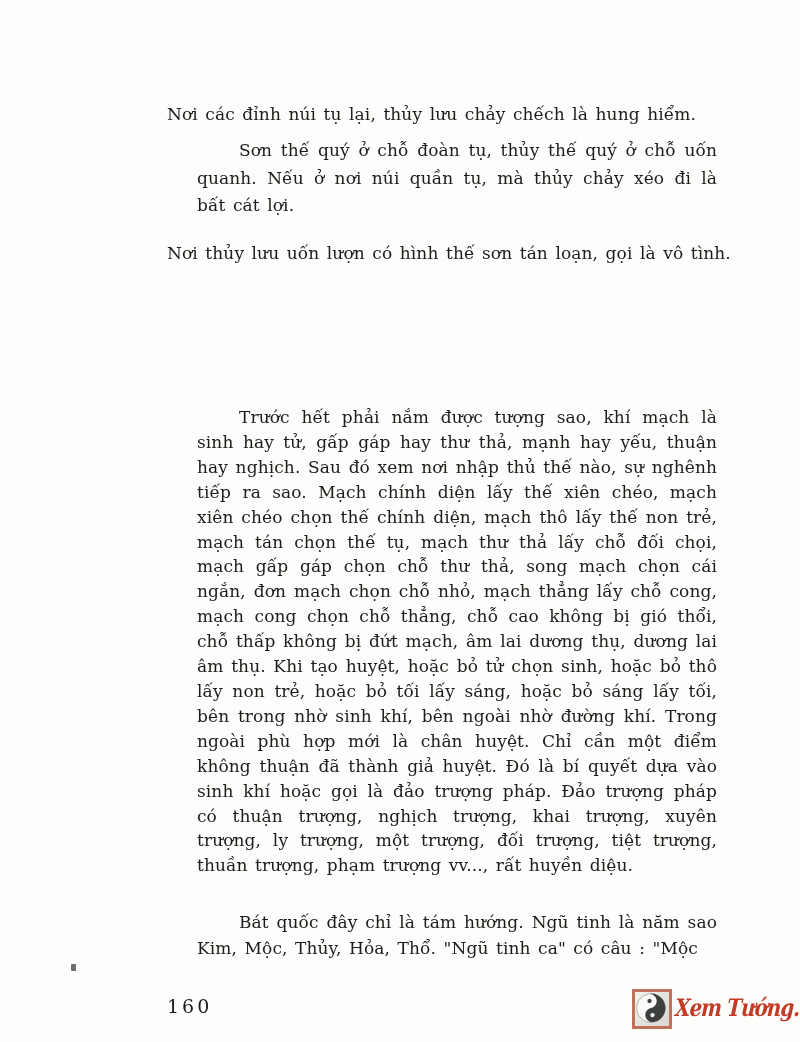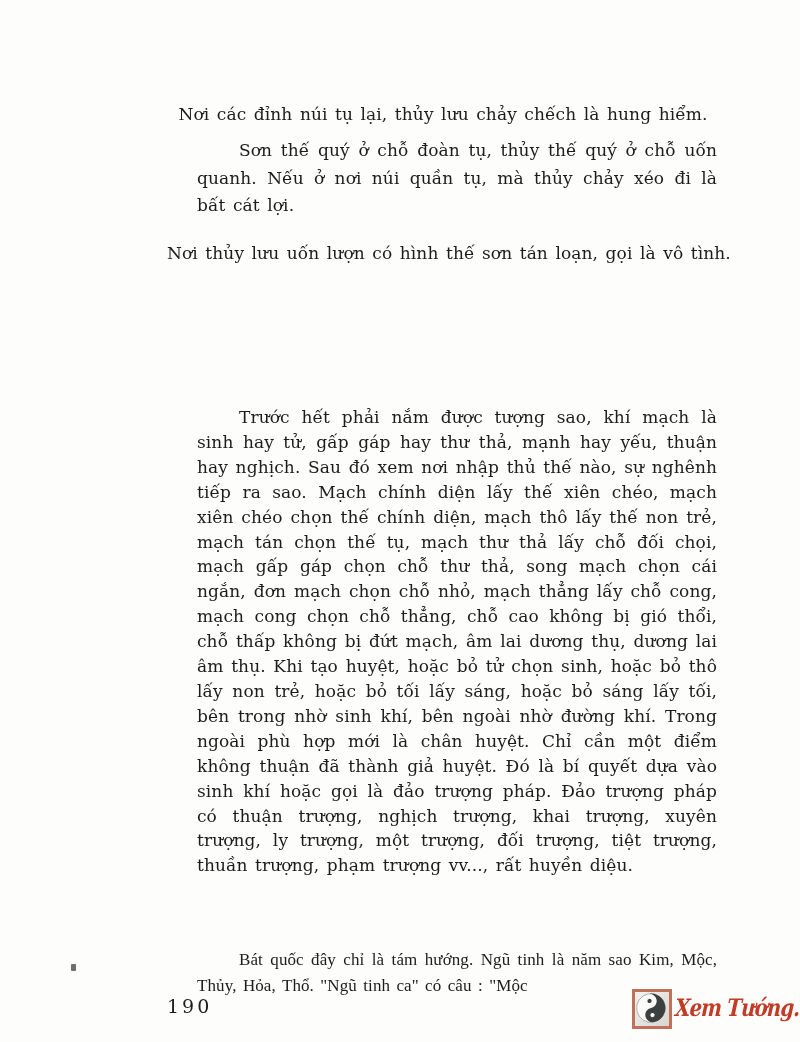--- a/index.html
+++ b/index.html
@@ -18,21 +18,21 @@
     position:absolute;
     margin:0;
     color:#1d1c1a;
     font-size:17px;
     text-align:justify;
     word-spacing:2px;
     letter-spacing:0.1px;
   }
   .main{ left:167px; width:552px; }
   .commentary{ left:197px; width:520px; text-indent:42px; }
-  .single{ white-space:nowrap; text-align:center; }
+  .single{ white-space:nowrap; text-align:left; }
   .page-number{
     position:absolute;
     left:167px; top:995px;
     font-size:19px;
     letter-spacing:3px;
     color:#1d1c1a;
   }
   .scan-speck{
     position:absolute;
     left:71px; top:964px;
@@ -79,25 +79,25 @@
 
   <p class="para commentary" style="top:137px; line-height:27.5px;">Sơn thế quý ở chỗ đoàn tụ, thủy thế quý ở chỗ uốn quanh. Nếu ở nơi núi quần tụ, mà thủy chảy xéo đi là bất cát lợi.</p>
 
   <p class="para main single" style="top:240px; line-height:27px;">Nơi thủy lưu uốn lượn có hình thế sơn tán loạn, gọi là vô tình.</p>
 
 
 
   <p class="para commentary" style="top:405px; line-height:24.9px;">Trước hết phải nắm được tượng sao, khí mạch là sinh hay tử, gấp gáp hay thư thả, mạnh hay yếu, thuận hay nghịch. Sau đó xem nơi nhập thủ thế nào, sự nghênh tiếp ra sao. Mạch chính diện lấy thế xiên chéo, mạch xiên chéo chọn thế chính diện, mạch thô lấy thế non trẻ, mạch tán chọn thế tụ, mạch thư thả lấy chỗ đối chọi, mạch gấp gáp chọn chỗ thư thả, song mạch chọn cái ngắn, đơn mạch chọn chỗ nhỏ, mạch thẳng lấy chỗ cong, mạch cong chọn chỗ thẳng, chỗ cao không bị gió thổi, chỗ thấp không bị đứt mạch, âm lai dương thụ, dương lai âm thụ. Khi tạo huyệt, hoặc bỏ tử chọn sinh, hoặc bỏ thô lấy non trẻ, hoặc bỏ tối lấy sáng, hoặc bỏ sáng lấy tối, bên trong nhờ sinh khí, bên ngoài nhờ đường khí. Trong ngoài phù hợp mới là chân huyệt. Chỉ cần một điểm không thuận đã thành giả huyệt. Đó là bí quyết dựa vào sinh khí hoặc gọi là đảo trượng pháp. Đảo trượng pháp có thuận trượng, nghịch trượng, khai trượng, xuyên trượng, ly trượng, một trượng, đối trượng, tiệt trượng, thuần trượng, phạm trượng vv..., rất huyền diệu.</p>
 
 
-  <p class="para commentary" style="top:947px; line-height:26px;font-family:Liberation Serif, serif;">Bát quốc đây chỉ là tám hướng. Ngũ tinh là năm sao Kim, Mộc, Thủy, Hỏa, Thổ. "Ngũ tinh ca" có câu : "Mộc</p>
+  <p class="para commentary" style="top:909px; line-height:26px;">Bát quốc đây chỉ là tám hướng. Ngũ tinh là năm sao Kim, Mộc, Thủy, Hỏa, Thổ. "Ngũ tinh ca" có câu : "Mộc</p>
 
   <div class="scan-speck"></div>
 
-  <div class="page-number">190</div>
+  <div class="page-number">160</div>
 
   <div class="watermark">
     <span class="yy-box">
       <svg viewBox="0 0 200 200" xmlns="http://www.w3.org/2000/svg">
         <circle cx="100" cy="100" r="96" fill="#fafaf8" stroke="#8a8a88" stroke-width="4"></circle>
         <path d="M100,4 a96,96 0 0 1 0,192 a48,48 0 0 1 0,-96 a48,48 0 0 0 0,-96 z" fill="#3b3f3e"></path>
         <circle cx="100" cy="52" r="14" fill="#3b3f3e"></circle>
         <circle cx="100" cy="148" r="14" fill="#fafaf8"></circle>
       </svg>
     </span>

